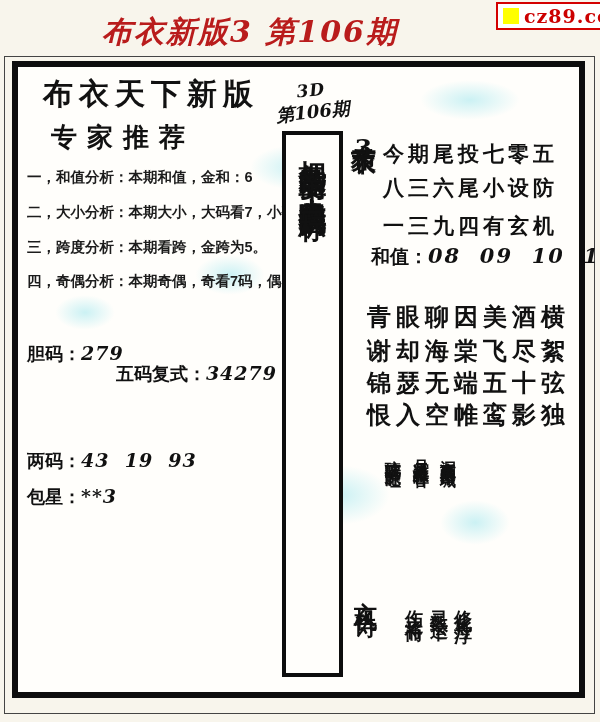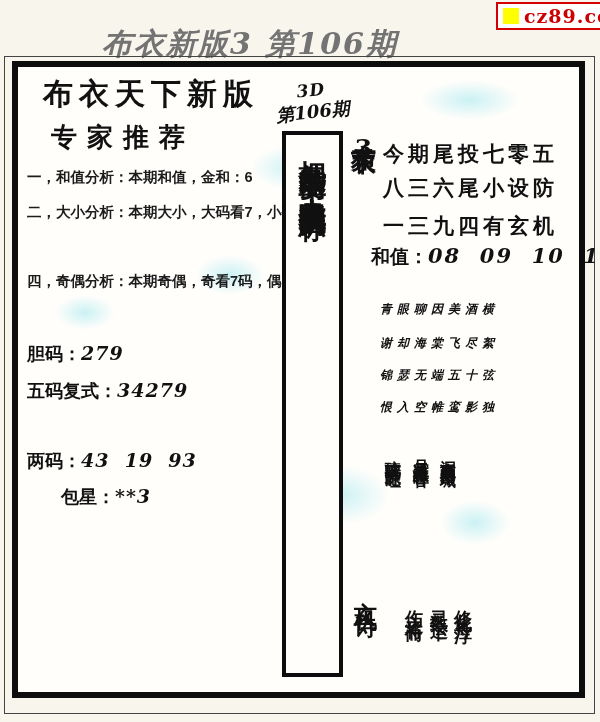--- a/index.html
+++ b/index.html
@@ -9,27 +9,27 @@
     width: 600px;
     height: 722px;
     background: #f8f5ec;
     overflow: hidden;
     font-family: "DejaVu Serif", "Liberation Serif", serif;
     color: #111;
   }
   
   .header-title {
     position: absolute;
-    left: 100px; top: 24px; width: 300px;
+    left: 100px; top: 12px; width: 300px;
     text-align: center;
     font-size: 30px;
     font-weight: bold;
     font-style: italic;
     letter-spacing: 2px;
-    color: #737373;
+    color: #b91c1c;
   }
   .site-badge {
     position: absolute;
     left: 496px; top: 2px; height: 28px;
     display: flex; align-items: center; gap: 5px;
     padding: 0 7px 0 5px;
     background: #ffffff;
     border: 2px solid #d40000;
   }
   .site-badge .sq {
@@ -153,25 +153,24 @@
     white-space: nowrap;
   }
   .sum-line .nums {
     font-style: italic;
     font-size: 21px;
     letter-spacing: 2px;
     white-space: pre;
   }
   .poem-line {
     position: absolute;
-    left: 380px; width: 200px;
-    font-size: 12px; font-weight: bold;
+    left: 367px; width: 200px;
+    font-size: 24px; font-weight: bold;
     letter-spacing: 5px;
     white-space: nowrap;
-    font-style: italic;
   }
   .vpoem-col {
     top: 447px; height: 135px;
     font-size: 16px; letter-spacing: 2px;
   }
   .mystery-label {
     left: 351px; top: 582px; height: 90px;
     font-size: 23px; letter-spacing: 7px;
   }
   .mystery-col {
@@ -198,26 +197,27 @@
   <div class="wm" style="left:290px;top:465px;width:100px;height:60px;"></div>
   <div class="wm" style="left:420px;top:80px;width:100px;height:40px;"></div>
   <div class="wm" style="left:55px;top:295px;width:60px;height:35px;"></div>
   <div class="wm" style="left:440px;top:500px;width:70px;height:45px;"></div>
 
   <div class="left-title">布衣天下新版</div>
   <div class="left-subtitle">专家推荐</div>
 
   <div class="analysis-line" style="top:168px;">一，和值分析：本期和值，金和：6</div>
   <div class="analysis-line" style="top:203px;">二，大小分析：本期大小，大码看7，小码看2</div>
+  <div class="analysis-line" style="top:238px;">三，跨度分析：本期看跨，金跨为5。</div>
   <div class="analysis-line" style="top:272px;">四，奇偶分析：本期奇偶，奇看7码，偶看8码。</div>
 
   <div class="pick-line" style="top:342px;"><span>胆码：</span><span class="val">279</span></div>
-  <div class="pick-line" style="top:379px;"><span>五码复式：</span><span class="val">34279</span></div>
+  <div class="pick-line" style="top:362px;text-align:right;"><span>五码复式：</span><span class="val">34279</span></div>
   <div class="pick-line" style="top:449px;"><span>两码：</span><span class="val">43  19  93</span></div>
-  <div class="pick-line" style="top:485px;margin-left:34px;"><span>包星：</span><span class="val">**3</span></div>
+  <div class="pick-line" style="top:485px;"><span>包星：</span><span class="val">**3</span></div>
 
   <div class="issue">
     <div class="l1">3D</div>
     <div class="l2">第106期</div>
   </div>
   <div class="center-box">
     <div class="slogan">
       <span class="part1">把复杂的变简单</span><span class="part2">中大奖是我们的目标</span>
     </div>
   </div>

